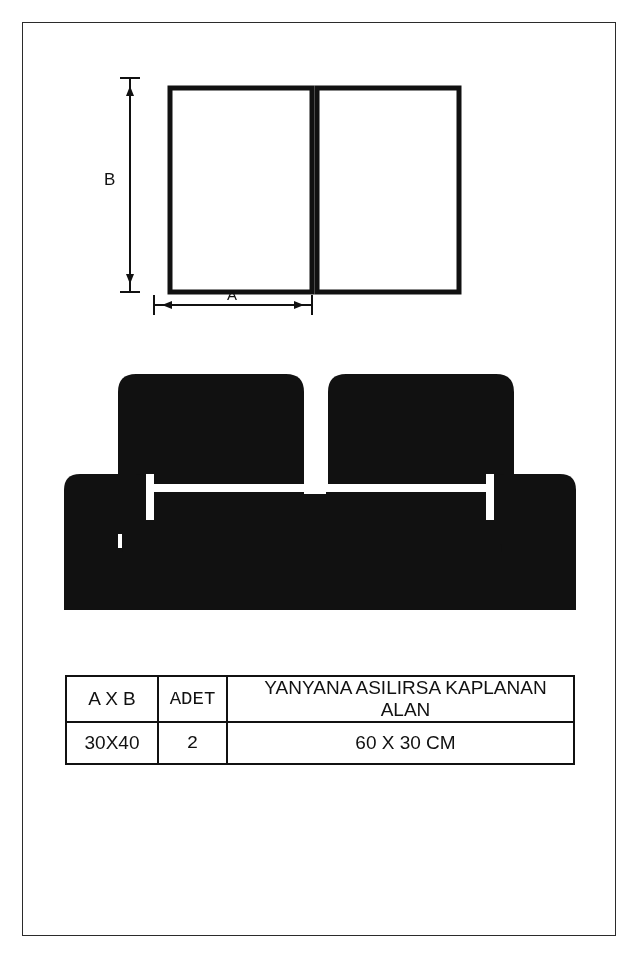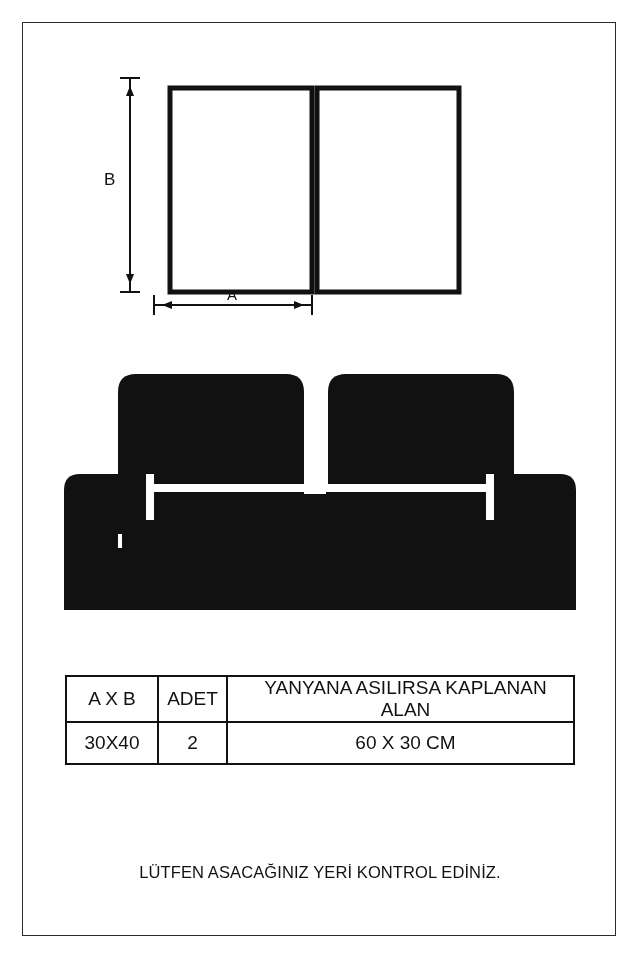--- a/index.html
+++ b/index.html
@@ -61,21 +61,21 @@
     font-size: 19px;
     color: #111;
     height: 40px;
     vertical-align: middle;
   }
   .col-a { width: 90px; text-align: center; }
   .col-b { width: 67px; text-align: center; }
   .col-c { text-align: center; padding-left: 10px !important; }
 
   .vline-1 { border-right: 2px solid #111 !important; }
-  .vline-2 { border-right: 2px solid #111 !important; }
+  .vline-2 { border-right: 2px solid #111 !important; font-family: Liberation Mono, monospace; }
 
   .head-row td { font-size: 19px; }
   .head-underline td { border-bottom: 2px solid #111 !important; }
   .row-underline td { border-bottom: 2px solid #111 !important; }
 
   
   .note {
     position: absolute;
     left: 50px;
     top: 862px;
@@ -159,16 +159,15 @@
         <tr class="row-underline">
           <td class="col-a vline-1">30X40</td>
           <td class="col-b vline-2">2</td>
           <td class="col-c">60 X 30 CM</td>
         </tr>
       </tbody>
     </table>
   </div>
 
   <div class="note">
-    <span class="note-line">LÜTFEN ASACAĞINIZ YERİ KONTROL EDİNİZ.</span>
   </div>
 
 </div>
 
 </body></html>

